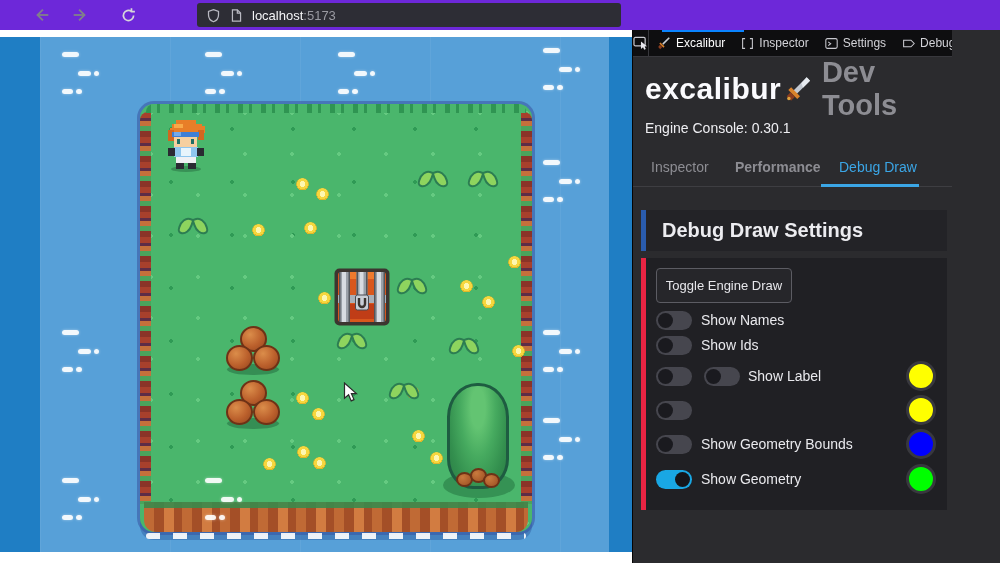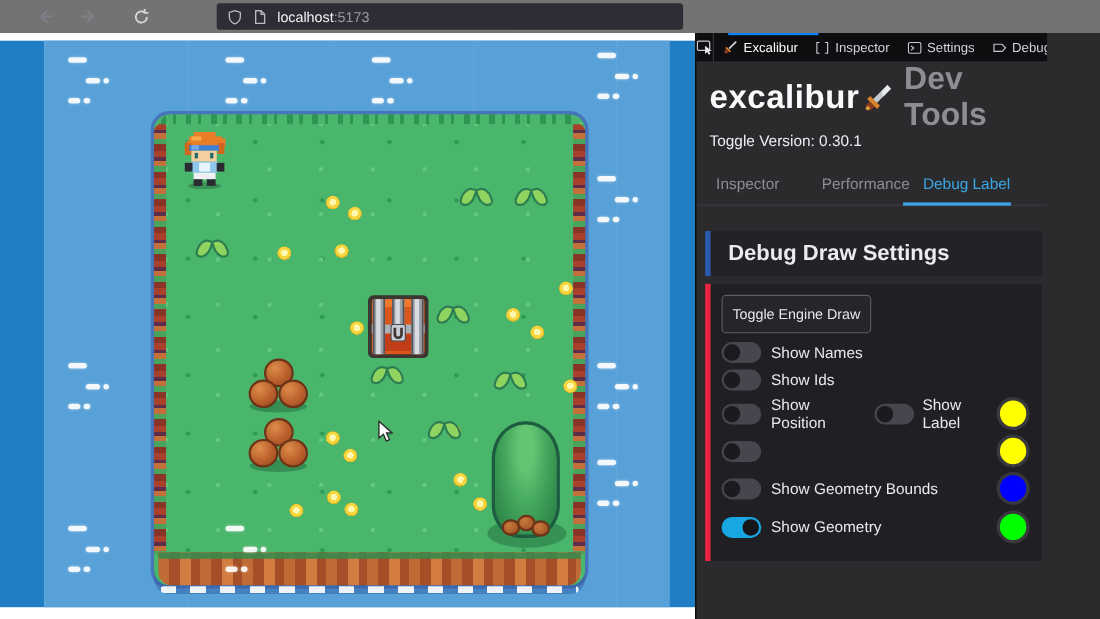--- a/index.html
+++ b/index.html
@@ -1,20 +1,20 @@
 <!DOCTYPE html>
 <html><head>
 <meta charset="utf-8">
 <style>
   * { box-sizing: border-box; margin: 0; padding: 0; }
   html,body { width:1000px; height:563px; overflow:hidden; }
   body { position:relative; font-family:"Liberation Sans", sans-serif; background:#2b2b2e; }
 
   
-  .browser-bar { position:absolute; left:0; top:0; width:1000px; height:30px; background:#737373; display:flex; align-items:center; z-index:5;padding-left:13px; }
+  .browser-bar { position:absolute; left:0; top:0; width:1000px; height:30px; background:#6d28d9; display:flex; align-items:center; z-index:5;padding-left:13px; }
   .nav-btn { width:30px; height:24px; display:flex; align-items:center; justify-content:center; }
   .nav-btn svg { stroke:#80808a; }
   .nav-btn.refresh svg { stroke:#d6d6da; }
   .urlbar { position:absolute; left:197px; top:3px; width:424px; height:24px; background:#2d2d35; border-radius:3px; display:flex; align-items:center; padding-left:9px; gap:9px; }
   .urlbar svg { stroke:#b9b9c2; }
   .url-text { font-size:13px; color:#f4f4f7; }
   .url-text .port { color:#9a9aa2; }
 
   
   .page { position:absolute; left:0; top:30px; width:632px; height:533px; background:#ffffff; overflow:hidden; }
@@ -85,21 +85,21 @@
   .dt-tool-tab.active { color:#ffffff; }
   .dt-tool-tab svg { flex:0 0 auto; }
 
   .dt-title { position:absolute; left:12px; top:26px; display:flex; align-items:center; gap:4px; }
   .dt-brand { font-size:30px; font-weight:bold; color:#fbfbfe; letter-spacing:.5px; }
   .dt-suffix { font-size:29px; font-weight:bold; color:#8d8d93; margin-left:6px; }
   .dt-engine { position:absolute; left:12px; top:90px; font-size:14px; color:#eeeef2; }
 
   .dt-tabs { position:absolute; left:0; top:120px; width:100%; height:37px; border-bottom:1px solid #3e3e42; }
   .dt-tab { position:absolute; top:9px; font-size:14px; color:#8d8d93; }
-  .dt-tab.t0 { left:18px; } .dt-tab.t1 { left:114px; } .dt-tab.t2 { left:206px; color:#3ba6e6; }
+  .dt-tab.t0 { left:18px; } .dt-tab.t1 { left:102px;font-weight:bold; } .dt-tab.t2 { left:206px; color:#3ba6e6; }
   .dt-underline { position:absolute; left:188px; bottom:-1px; width:98px; height:3px; background:#3ba6e6; }
 
   .dt-header { position:absolute; left:8px; top:180px; width:306px; height:41px; background:#232327; border-left:5px solid #2a5cae;
                display:flex; align-items:center; padding-left:16px; font-size:20px; font-weight:bold; color:#ececf0; }
   .dt-card { position:absolute; left:8px; top:228px; width:306px; height:252px; background:#202024; border-left:5px solid #e92443; }
   .dt-btn { position:absolute; left:10px; top:10px; width:136px; height:35px; background:#26262a; border:1px solid #5c5c63;
             border-radius:4px; color:#e6e6ea; font-size:13px; font-family:"Liberation Sans",sans-serif; }
   .dt-row { position:absolute; left:10px; right:11px; display:flex; align-items:center; }
   .dt-row.h24 { height:24px; } .dt-row.h30 { height:30px; }
   .dt-label { font-size:14px; color:#e9e9ed; margin-left:9px; }
@@ -395,26 +395,26 @@
     <svg width="28" height="28" viewBox="0 0 24 24">
         <path d="M19.5 1.5 L22.5 4.5 L10 17 L7 14 Z" fill="#c3c9d2"></path>
         <path d="M19.5 1.5 L22.5 4.5 L16.2 10.8 L14.7 6.8 Z" fill="#e7ebf0"></path>
         <path d="M5.5 10.5 L13.5 18.5 L11 21 L3 13 Z" fill="#d9822b"></path>
         <path d="M5 15 L9 19 L5.5 22.5 L1.5 18.5 Z" fill="#8a3c1e"></path>
         <circle cx="3.5" cy="20.5" r="1.6" fill="#e0a23c"></circle>
       </svg>
     <span class="dt-suffix">Dev Tools</span>
   </div>
 
-  <div class="dt-engine">Toggle Version: 0.30.1</div>
+  <div class="dt-engine">Engine Console: 0.30.1</div>
 
   <div class="dt-tabs">
     <span class="dt-tab t0">Inspector</span>
     <span class="dt-tab t1">Performance</span>
-    <span class="dt-tab t2">Debug Label</span>
+    <span class="dt-tab t2">Debug Draw</span>
     <div class="dt-underline" style="background: rgb(59, 166, 230);"></div>
   </div>
 
   <div class="dt-header">
     <span>Debug Draw Settings</span>
   </div>
 
   <div class="dt-card">
     <button class="dt-btn">Toggle Engine Draw</button>
 
@@ -429,21 +429,20 @@
       <div class="toggle">
           <div class="knob"></div>
         </div>
       <span class="dt-label">Show Ids</span>
     </div>
 
     <div class="dt-row h30" style="top:103px">
       <div class="toggle">
           <div class="knob"></div>
         </div>
-      <span class="dt-label">Show Position</span>
       <div class="toggle second">
           <div class="knob"></div>
         </div>
       <span class="dt-label second">Show Label</span>
       <div class="swatch" style="background: rgb(255, 255, 0);"></div>
     </div>
 
     <div class="dt-row h30" style="top:137px">
       <div class="toggle">
           <div class="knob"></div>

